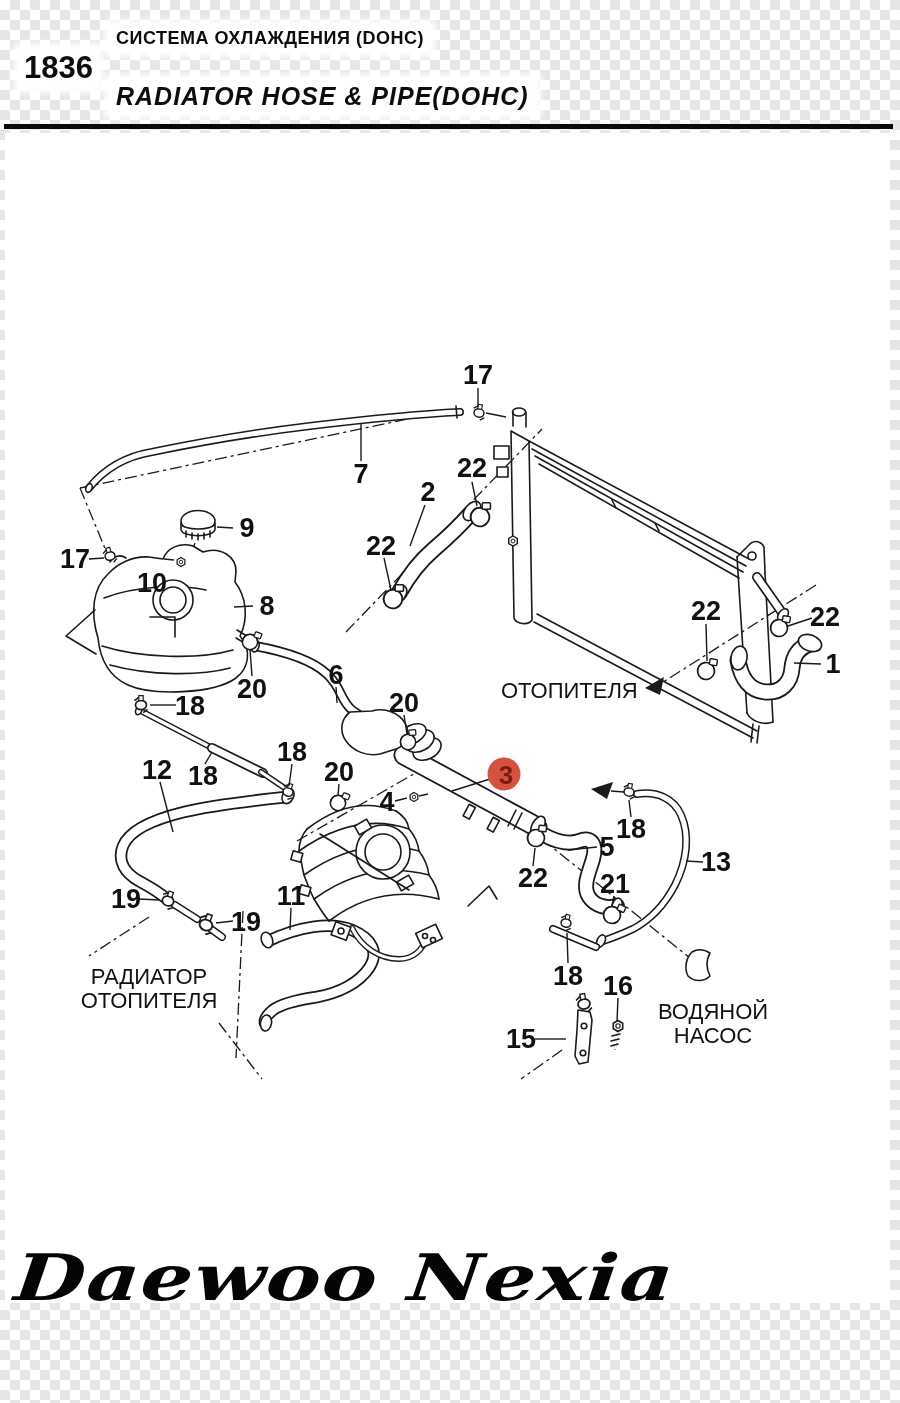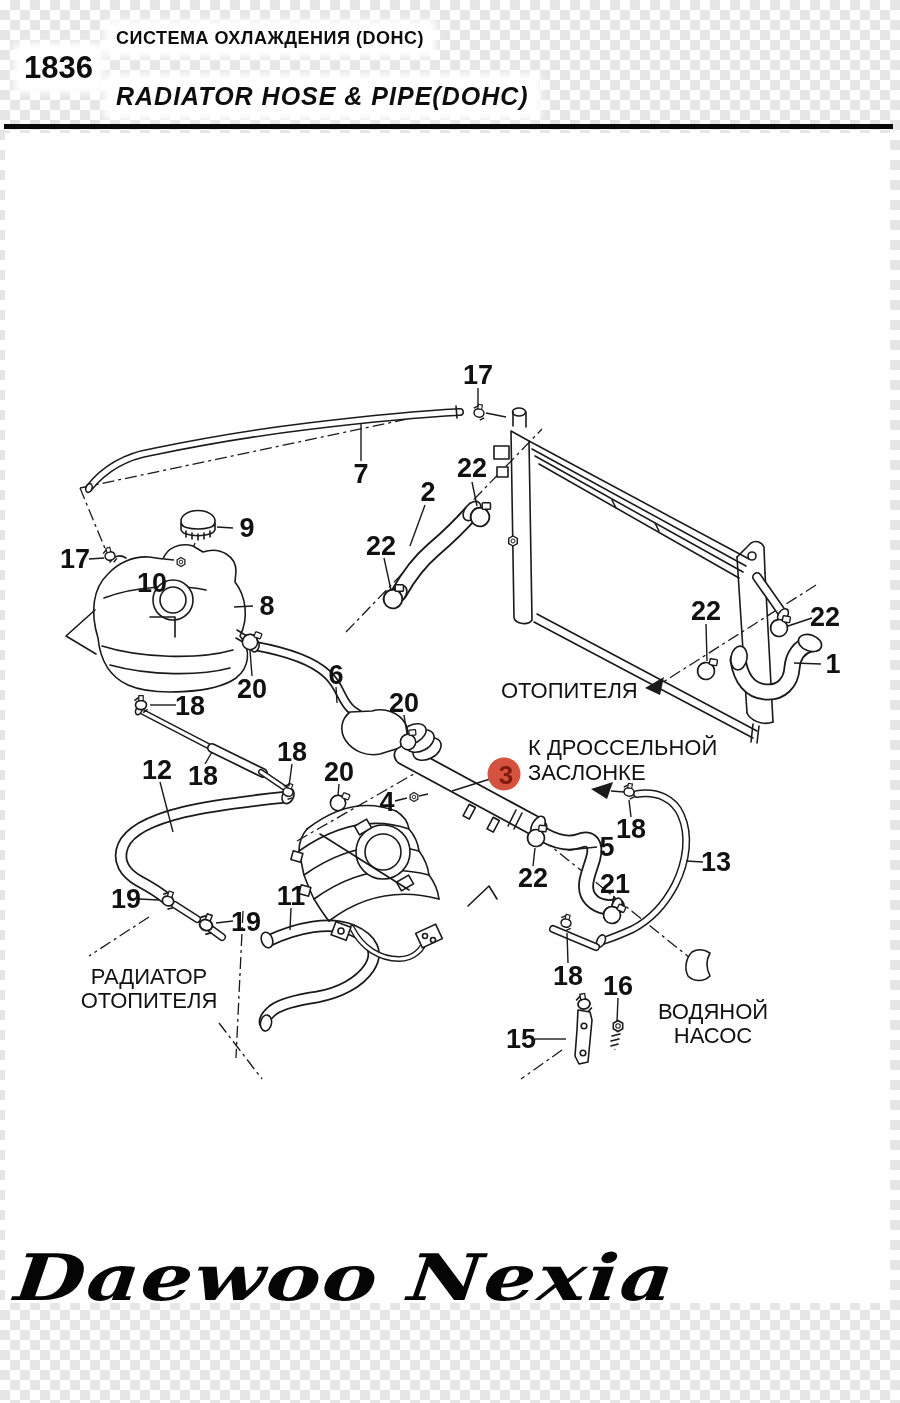--- a/index.html
+++ b/index.html
@@ -381,24 +381,20 @@
       <div class="callout" style="left: 615px; top: 884px;">21</div>
       <div class="callout" style="left: 568px; top: 976px;">18</div>
       <div class="callout" style="left: 618px; top: 986px;">16</div>
       <div class="callout" style="left: 521px; top: 1039px;">15</div>
       <div class="callout" style="left: 126px; top: 899px;">19</div>
       <div class="callout" style="left: 246px; top: 922px;">19</div>
       <div class="callout" style="left: 291px; top: 896px;">11</div>
     </div>
 
   <div class="ann ann-thermostat">ОТОПИТЕЛЯ</div>
-  <div class="ann ann-throttle">
-    <div>К ДРОССЕЛЬНОЙ</div>
-    <div>ЗАСЛОНКЕ</div>
-  </div>
   <div class="ann ann-heater">
     <div>РАДИАТОР</div>
     <div>ОТОПИТЕЛЯ</div>
   </div>
   <div class="ann ann-pump">
     <div>ВОДЯНОЙ</div>
     <div>НАСОС</div>
   </div>
 
   <div class="logo">Daewoo Nexia</div>

